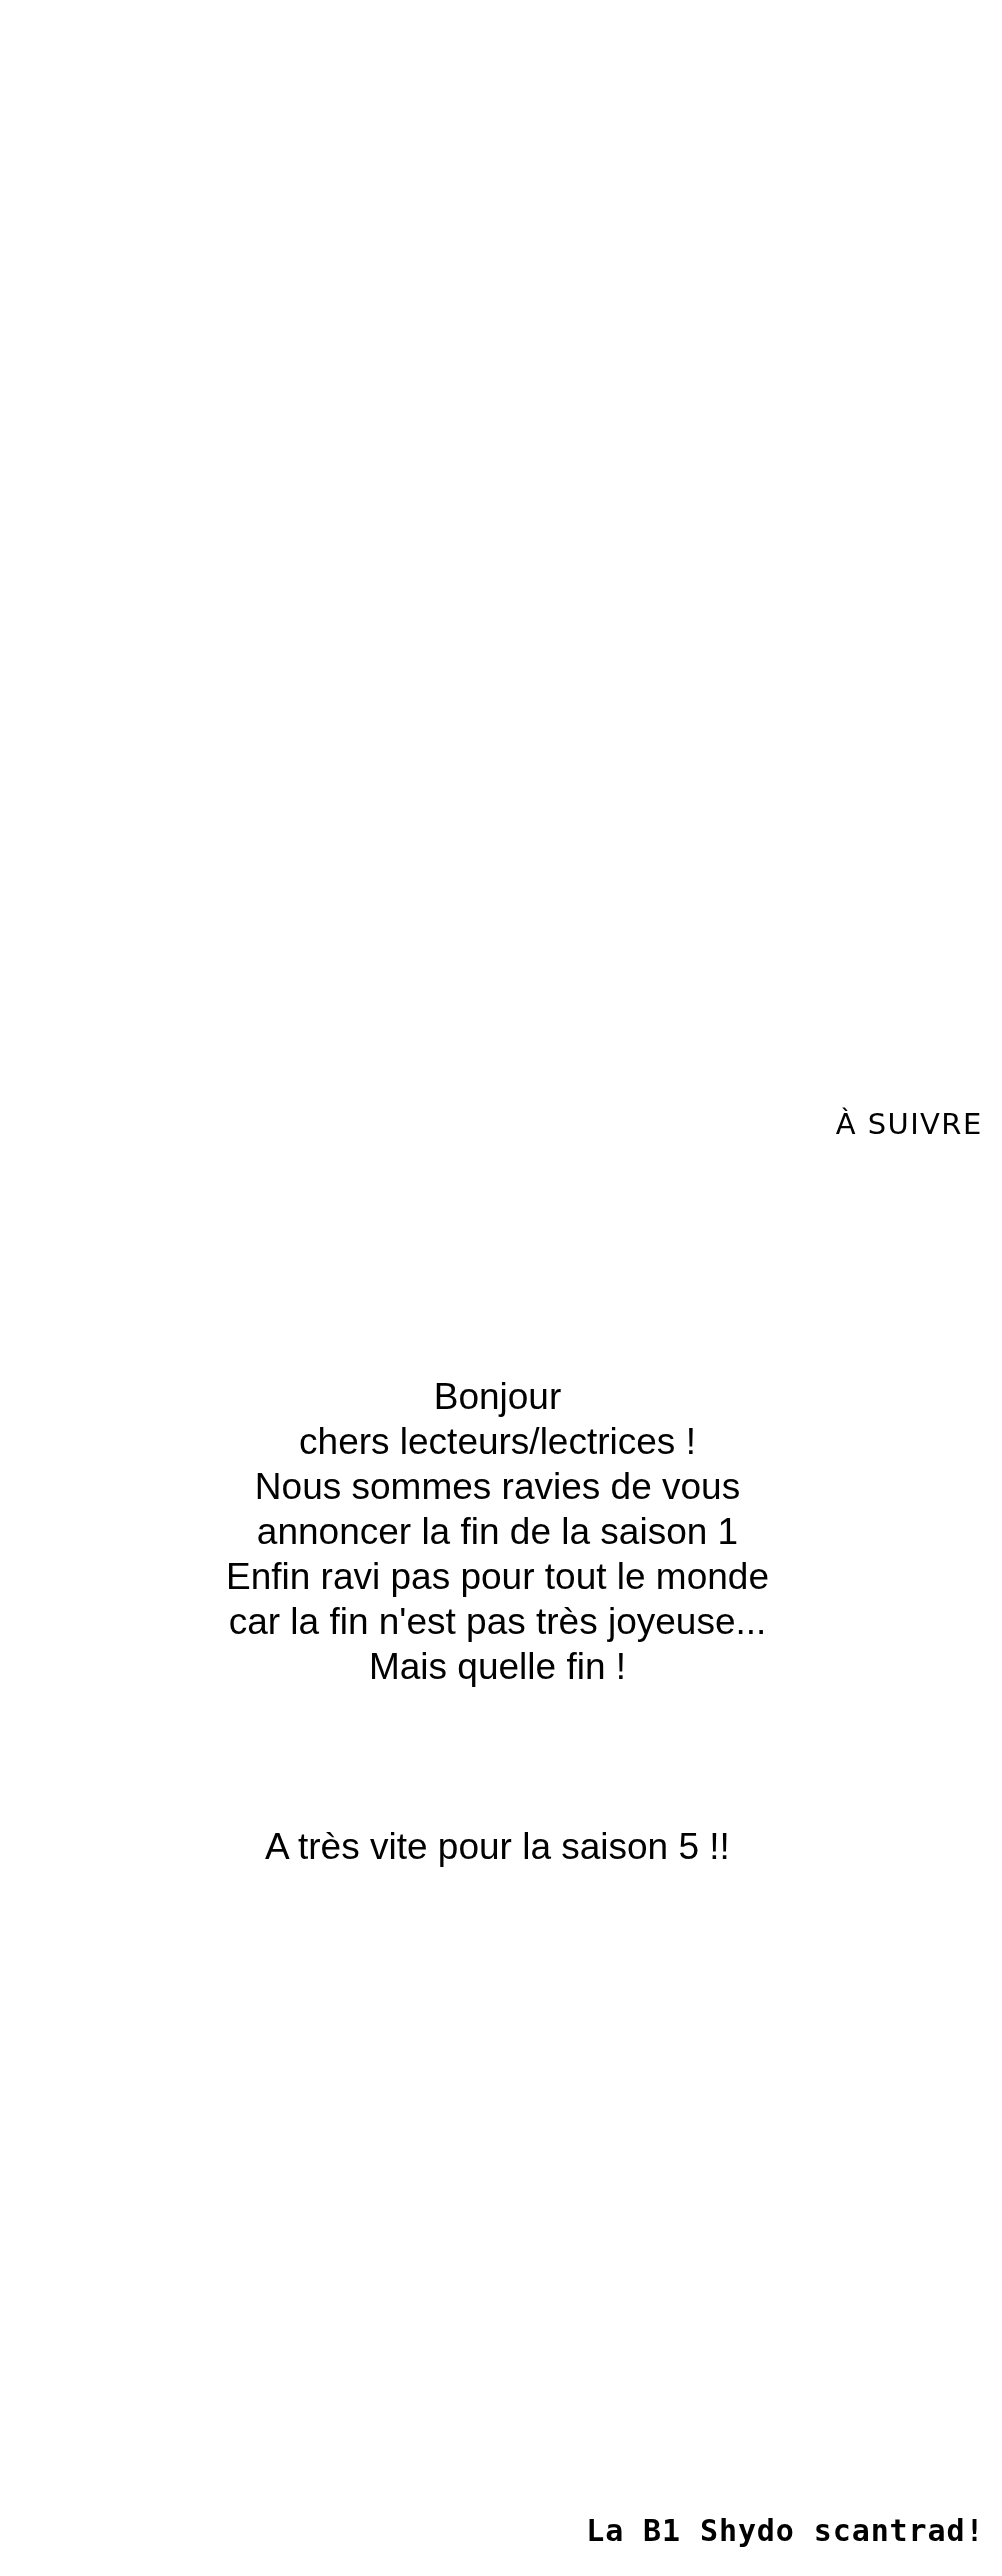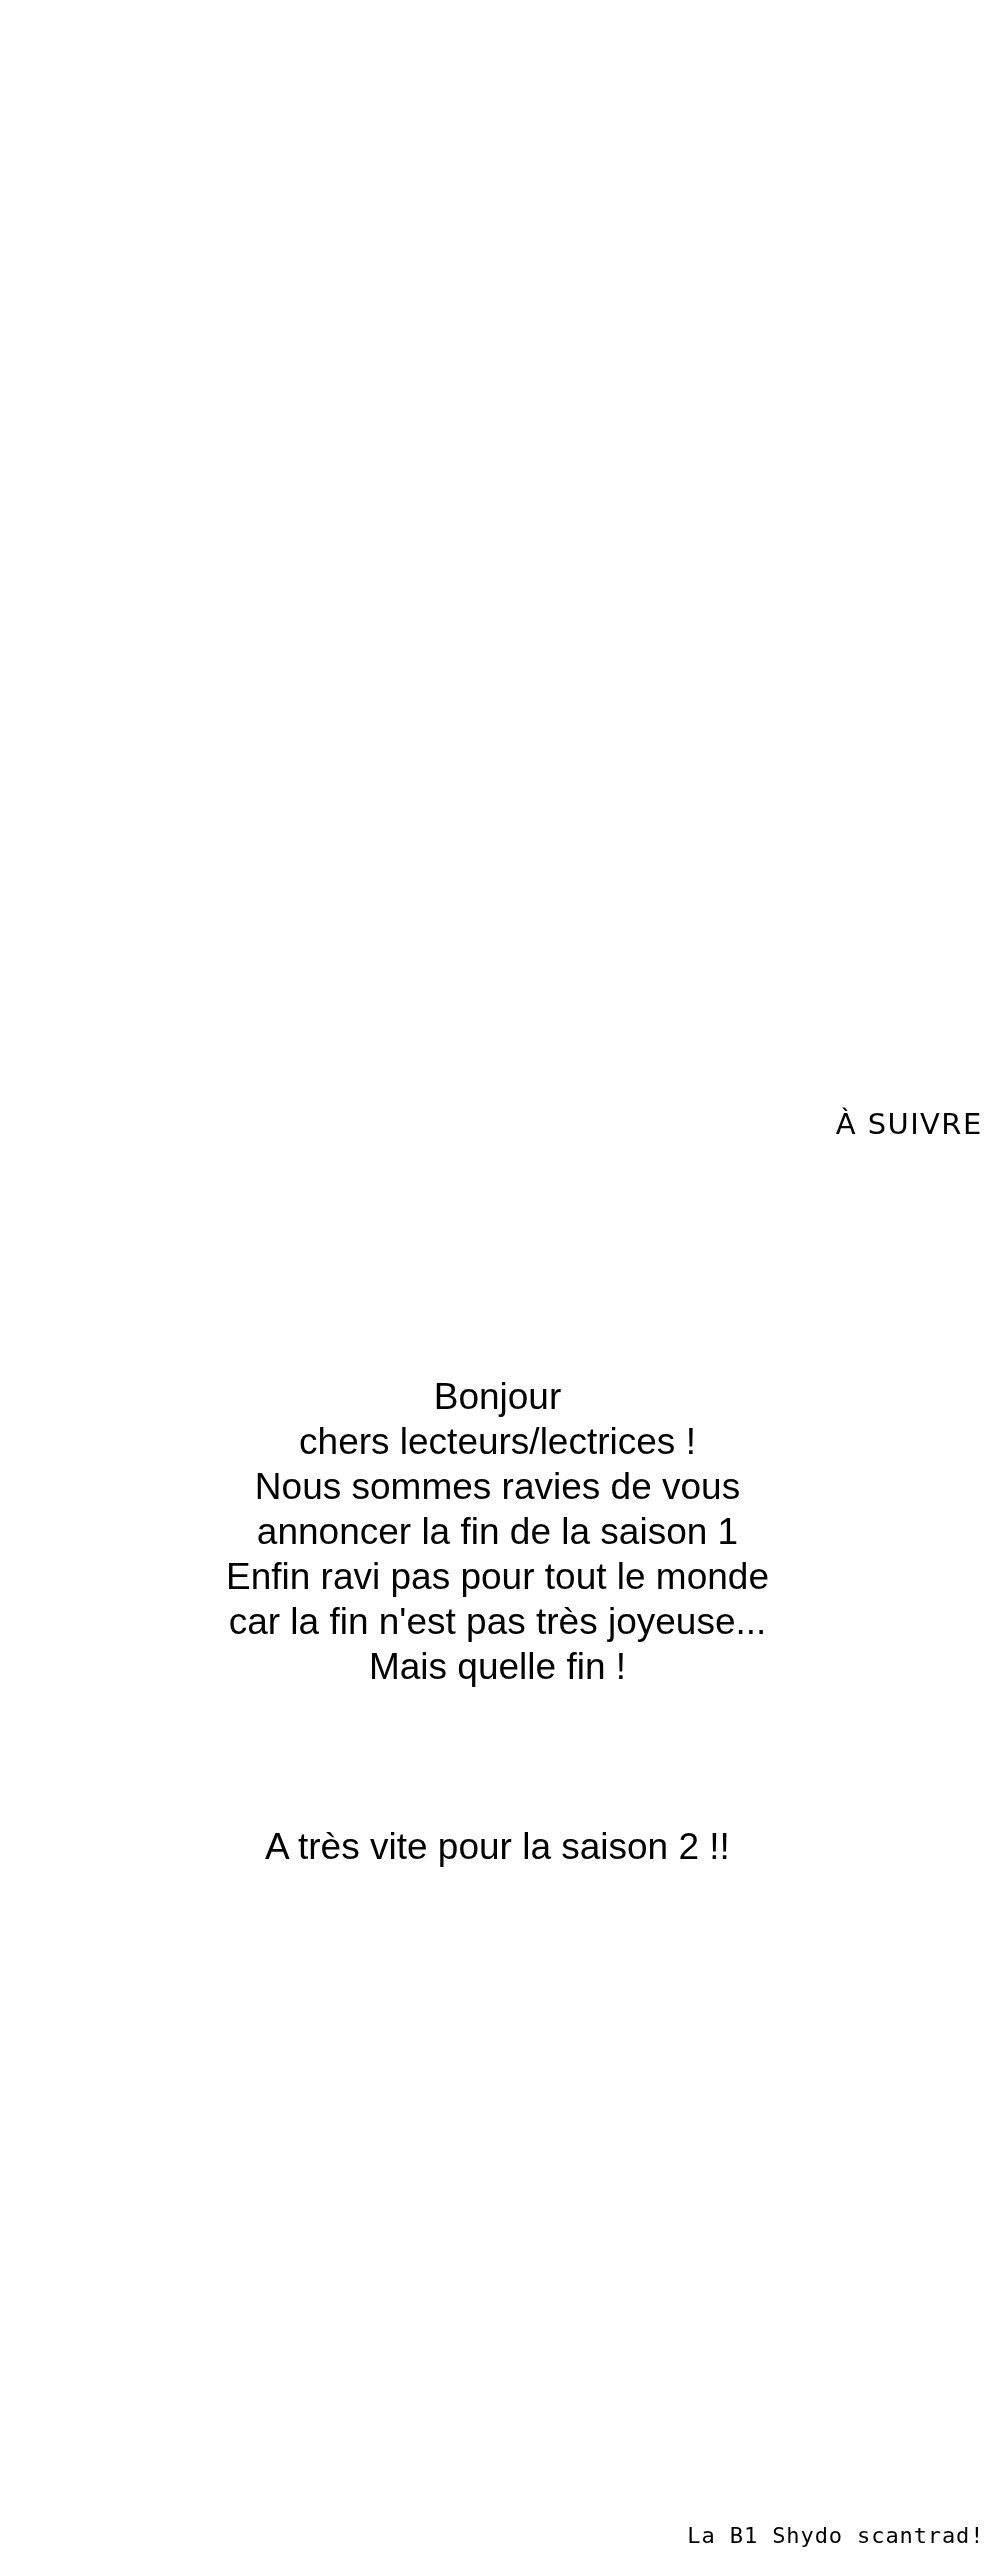--- a/index.html
+++ b/index.html
@@ -59,22 +59,22 @@
   .note-gap {
     height: 45px;
   }
 
   
   .credit-line {
     position: absolute;
     bottom: 28px;
     right: 18.6px;
     font-family: "DejaVu Sans Mono", monospace;
-    font-size: 22px;
-    font-weight: 400;
+    font-size: 30px;
+    font-weight: 700;
     letter-spacing: 0.9px;
     white-space: nowrap;
     color: #000000;
   }
 </style>
 </head>
 <body>
 
 <div class="page">
 
@@ -84,19 +84,19 @@
     <p class="note-paragraph">Bonjour
 chers lecteurs/lectrices !
 Nous sommes ravies de vous
 annoncer la fin de la saison 1
 Enfin ravi pas pour tout le monde
 car la fin n'est pas très joyeuse...
 Mais quelle fin !</p>
     <div class="note-gap"></div>
     <div class="note-gap"></div>
     <div class="note-gap"></div>
-    <p class="note-paragraph">A très vite pour la saison 2 !!</p>
+    <p class="note-paragraph">A très vite pour la saison 5 !!</p>
   </div>
 
   <div class="credit-line">La B1 Shydo scantrad!</div>
 
 </div>
 
 
 </body></html>

